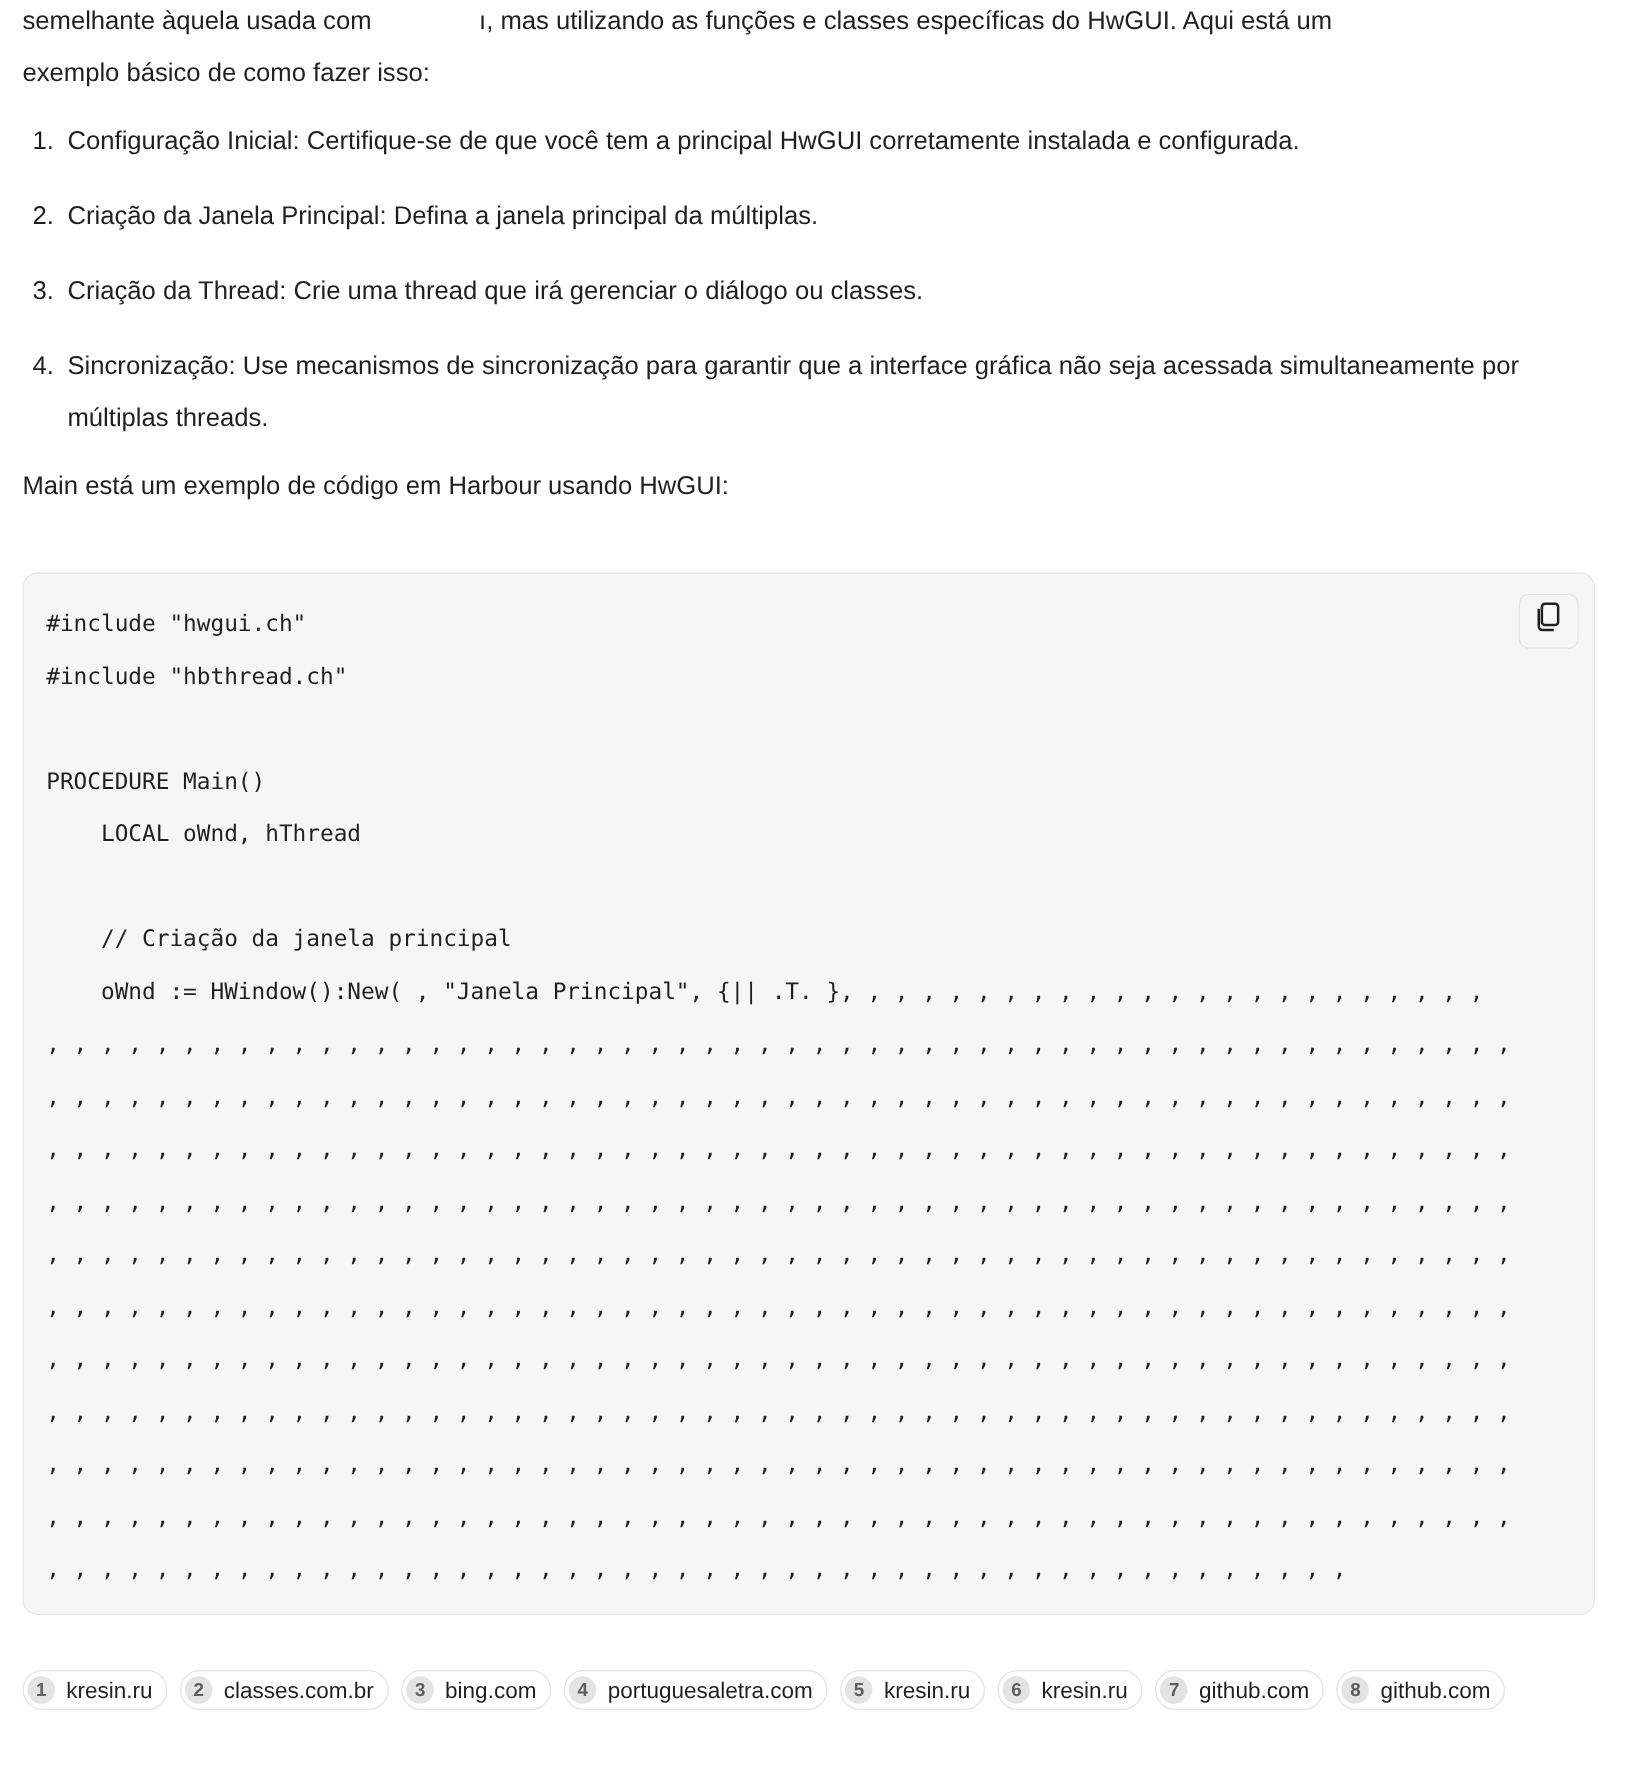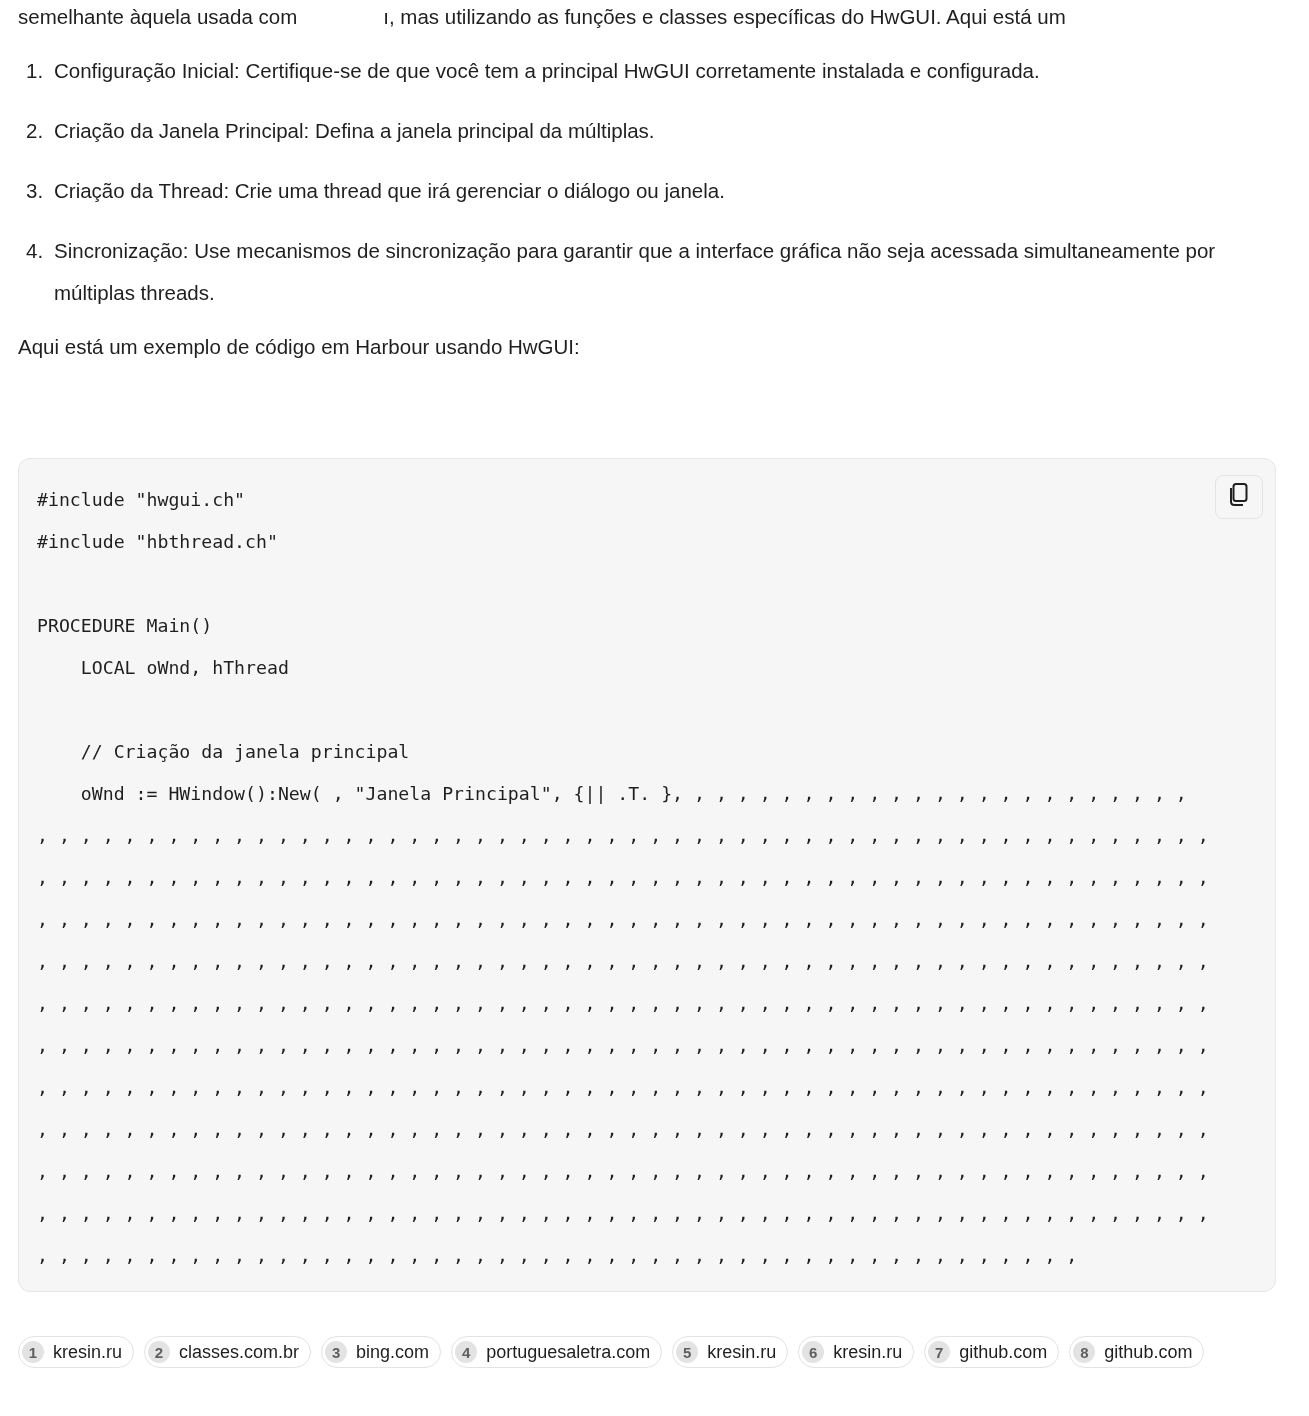--- a/index.html
+++ b/index.html
@@ -48,30 +48,31 @@
     color: #5f5f5f; font-size: 15px; font-weight: bold;
     display: flex; align-items: center; justify-content: center; margin-right: 9px;
   }
 </style>
 </head>
 <body>
 
 <div class="content">
   <p class="para intro">
     <span>semelhante àquela usada com</span><span class="redact"></span><span>ı, mas utilizando as funções e classes específicas do HwGUI. Aqui está um</span><br>
+    <span>exemplo básico de como fazer isso:</span>
   </p>
 
   <ol class="steps">
     <li><span class="num">1.</span><b>Configuração Inicial</b><span>: Certifique-se de que você tem a principal HwGUI corretamente instalada e configurada.</span></li>
     <li><span class="num">2.</span><b>Criação da Janela Principal</b><span>: Defina a janela principal da múltiplas.</span></li>
-    <li><span class="num">3.</span><b>Criação da Thread</b><span>: Crie uma thread que irá gerenciar o diálogo ou janela.</span></li>
+    <li><span class="num">3.</span><b>Criação da Thread</b><span>: Crie uma thread que irá gerenciar o diálogo ou classes.</span></li>
     <li><span class="num">4.</span><b>Sincronização</b><span>: Use mecanismos de sincronização para garantir que a interface gráfica não seja acessada simultaneamente por múltiplas threads.</span></li>
   </ol>
 
-  <p class="para lead">Aqui está um exemplo de código em Harbour usando HwGUI:</p>
+  <p class="para lead">Main está um exemplo de código em Harbour usando HwGUI:</p>
 </div>
 
 <div class="codeblock">
   <div class="copy-btn" title="Copy code">
     <span>
       <svg width="24" height="26" viewBox="0 0 24 26">
         <rect x="6.5" y="2" width="13" height="17" rx="2.5" fill="none" stroke="#1f1f1f" stroke-width="2"></rect>
         <path d="M4 6 L4 19.5 Q4 23 7.5 23 L16 23" fill="none" stroke="#1f1f1f" stroke-width="2"></path>
       </svg>
     </span>

